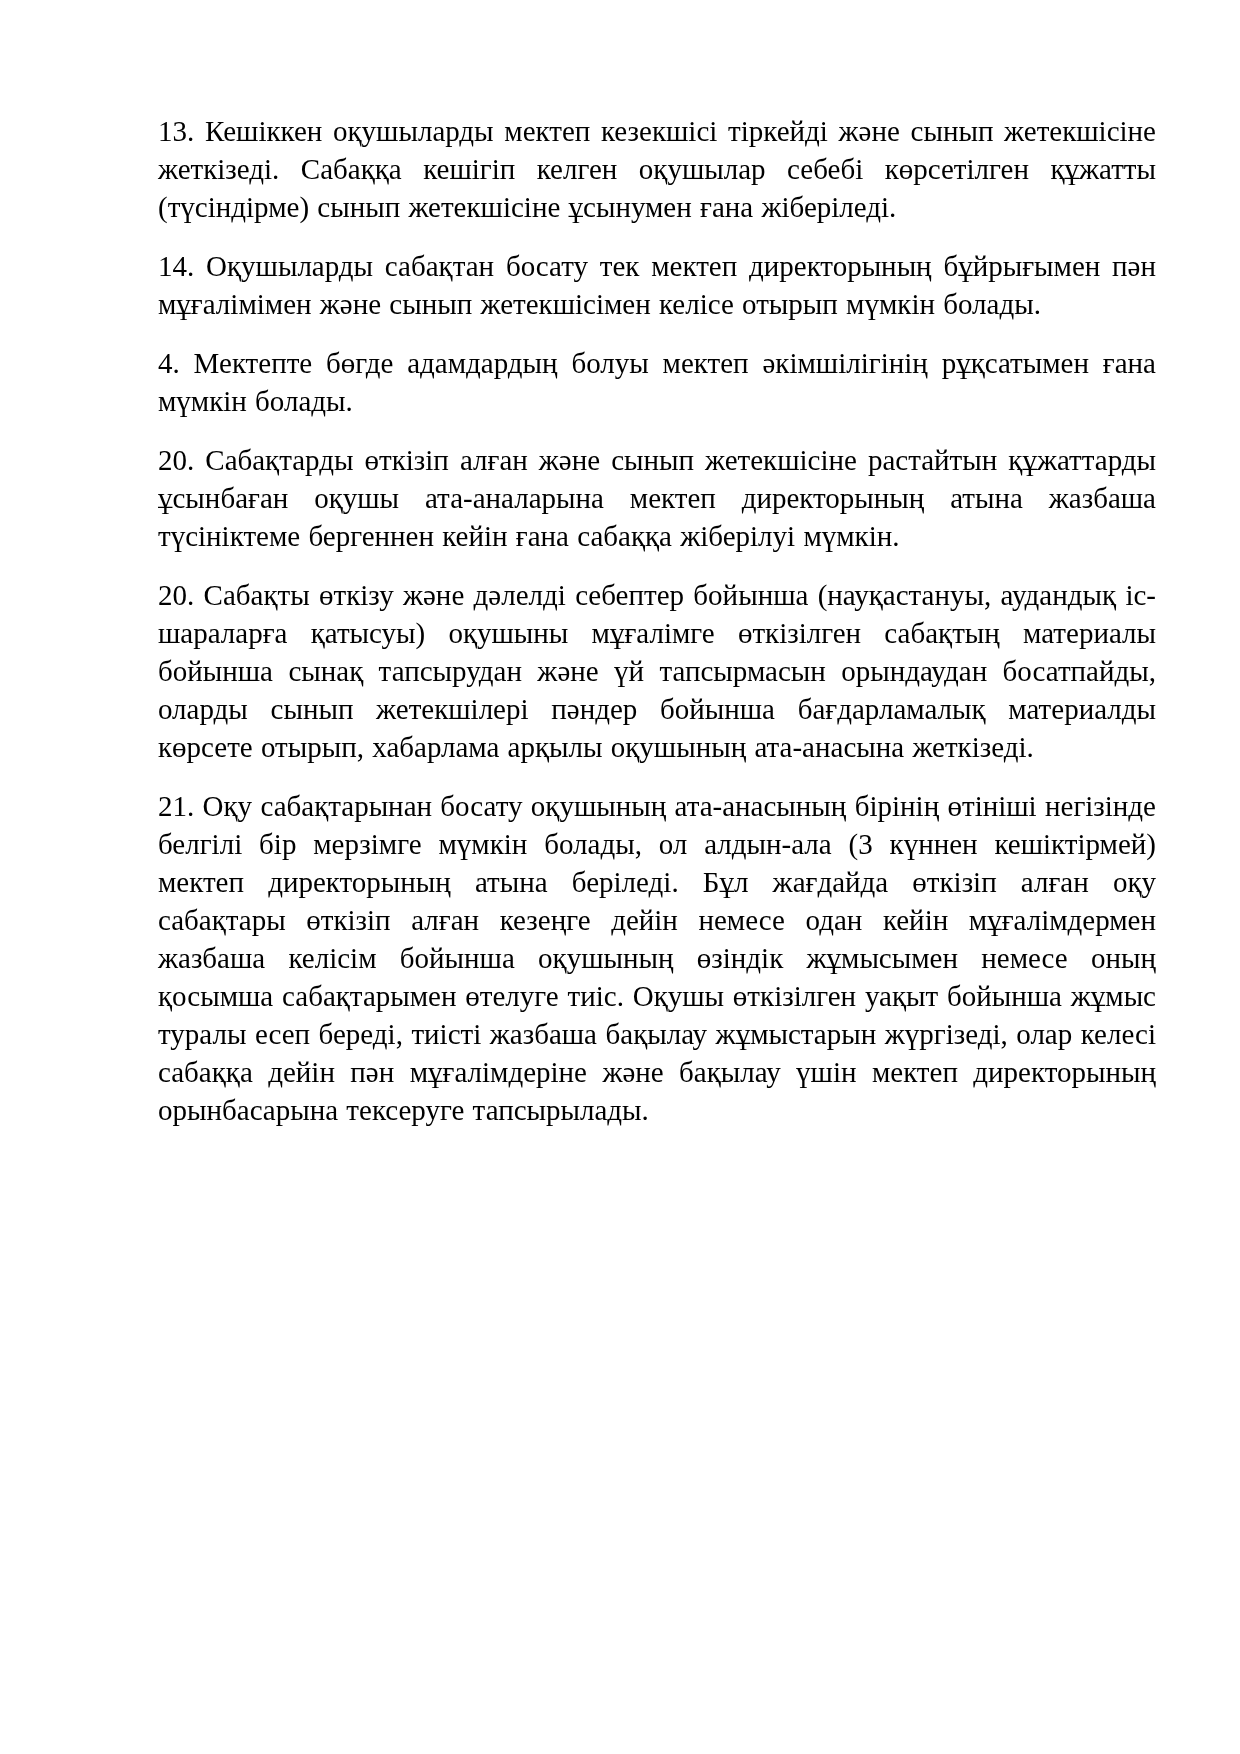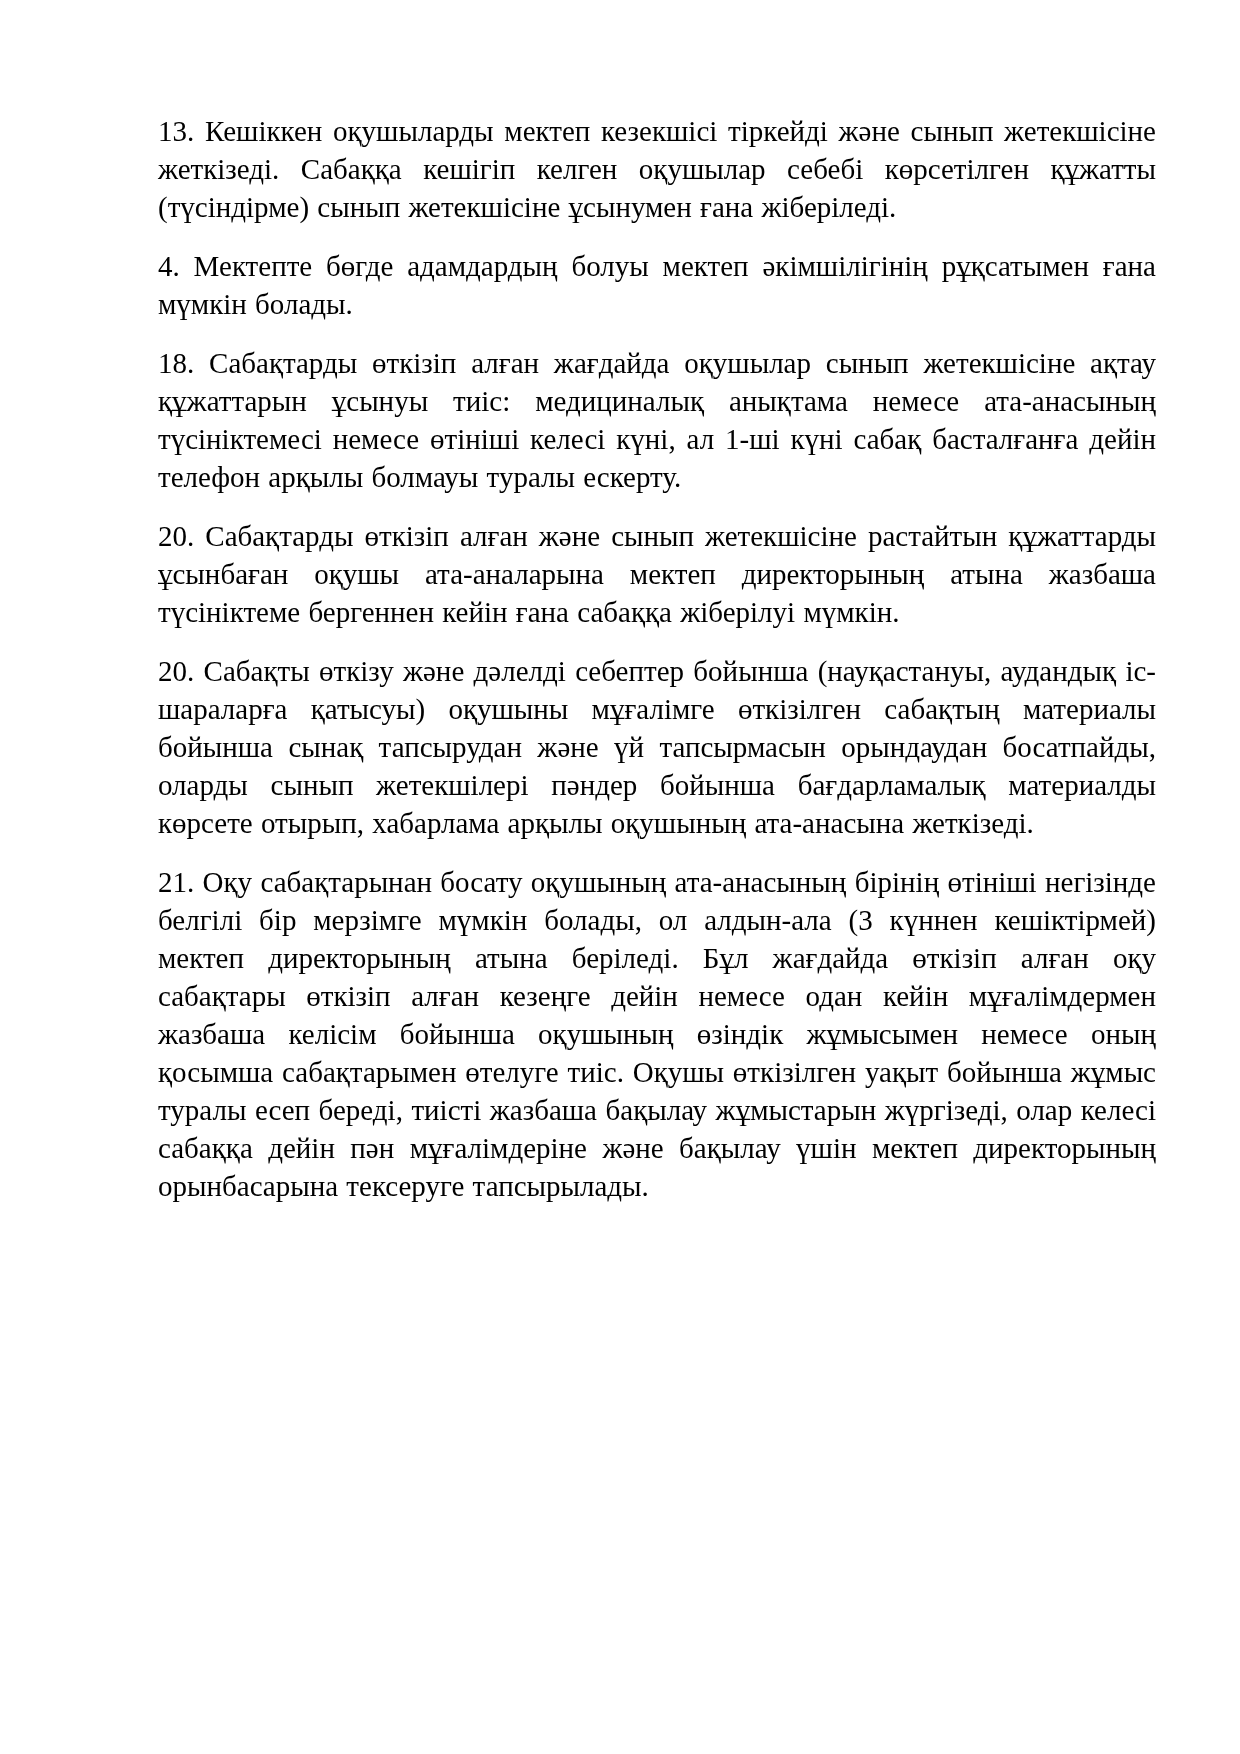--- a/index.html
+++ b/index.html
@@ -25,18 +25,18 @@
     text-justify: inter-word;
     margin: 0 0 21px 0;
     word-spacing: 1px;
   }
 </style>
 </head>
 <body>
 
 <div class="page">
   <p class="para">13. Кешіккен оқушыларды мектеп кезекшісі тіркейді және сынып жетекшісіне жеткізеді. Сабаққа кешігіп келген оқушылар себебі көрсетілген құжатты (түсіндірме) сынып жетекшісіне ұсынумен ғана жіберіледі.</p>
+  <p class="para">14. Оқушыларды сабақтан босату тек мектеп директорының бұйрығымен пән мұғалімімен және сынып жетекшісімен келісе отырып мүмкін болады.</p>
   <p class="para">4. Мектепте бөгде адамдардың болуы мектеп әкімшілігінің рұқсатымен ғана мүмкін болады.</p>
-  <p class="para">18. Сабақтарды өткізіп алған жағдайда оқушылар сынып жетекшісіне ақтау құжаттарын ұсынуы тиіс: медициналық анықтама немесе ата-анасының түсініктемесі немесе өтініші келесі күні, ал 1-ші күні сабақ басталғанға дейін телефон арқылы болмауы туралы ескерту.</p>
   <p class="para">20. Сабақтарды өткізіп алған және сынып жетекшісіне растайтын құжаттарды ұсынбаған оқушы ата-аналарына мектеп директорының атына жазбаша түсініктеме бергеннен кейін ғана сабаққа жіберілуі мүмкін.</p>
   <p class="para">20. Сабақты өткізу және дәлелді себептер бойынша (науқастануы, аудандық іс-шараларға қатысуы) оқушыны мұғалімге өткізілген сабақтың материалы бойынша сынақ тапсырудан және үй тапсырмасын орындаудан босатпайды, оларды сынып жетекшілері пәндер бойынша бағдарламалық материалды көрсете отырып, хабарлама арқылы оқушының ата-анасына жеткізеді.</p>
   <p class="para">21. Оқу сабақтарынан босату оқушының ата-анасының бірінің өтініші негізінде белгілі бір мерзімге мүмкін болады, ол алдын-ала (3 күннен кешіктірмей) мектеп директорының атына беріледі. Бұл жағдайда өткізіп алған оқу сабақтары өткізіп алған кезеңге дейін немесе одан кейін мұғалімдермен жазбаша келісім бойынша оқушының өзіндік жұмысымен немесе оның қосымша сабақтарымен өтелуге тиіс. Оқушы өткізілген уақыт бойынша жұмыс туралы есеп береді, тиісті жазбаша бақылау жұмыстарын жүргізеді, олар келесі сабаққа дейін пән мұғалімдеріне және бақылау үшін мектеп директорының орынбасарына тексеруге тапсырылады.</p>
 </div>
 
 </body></html>

